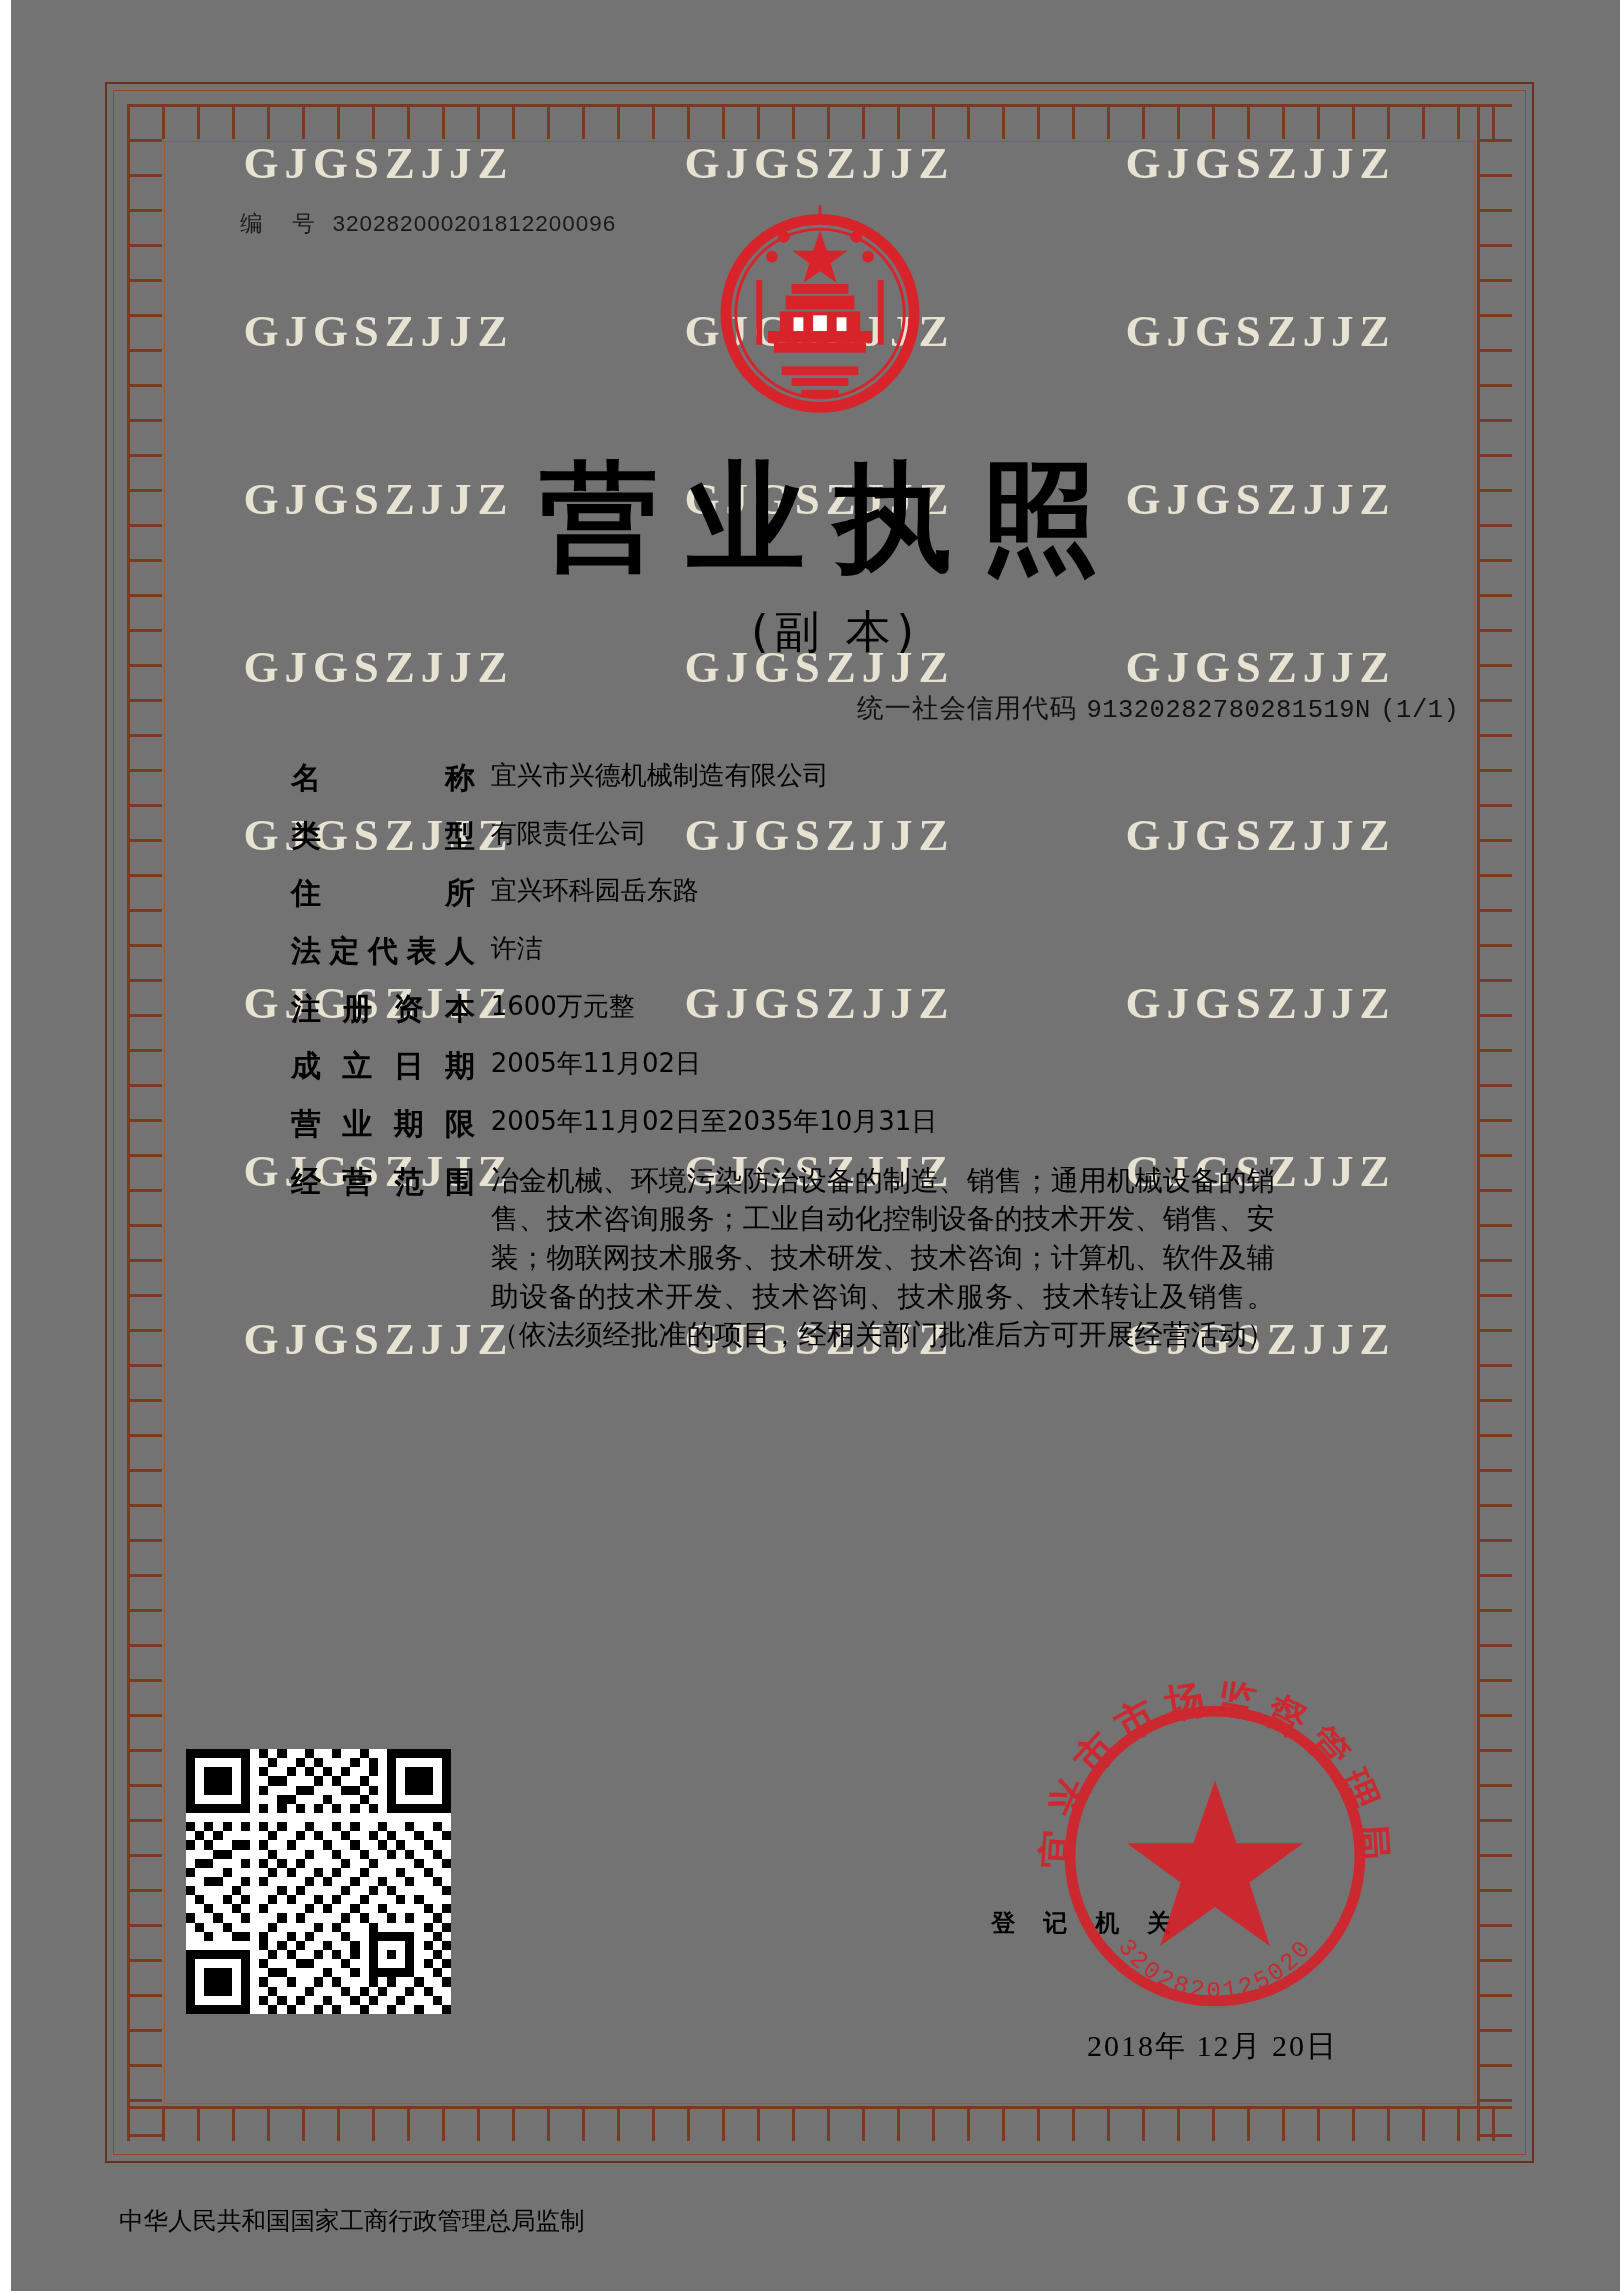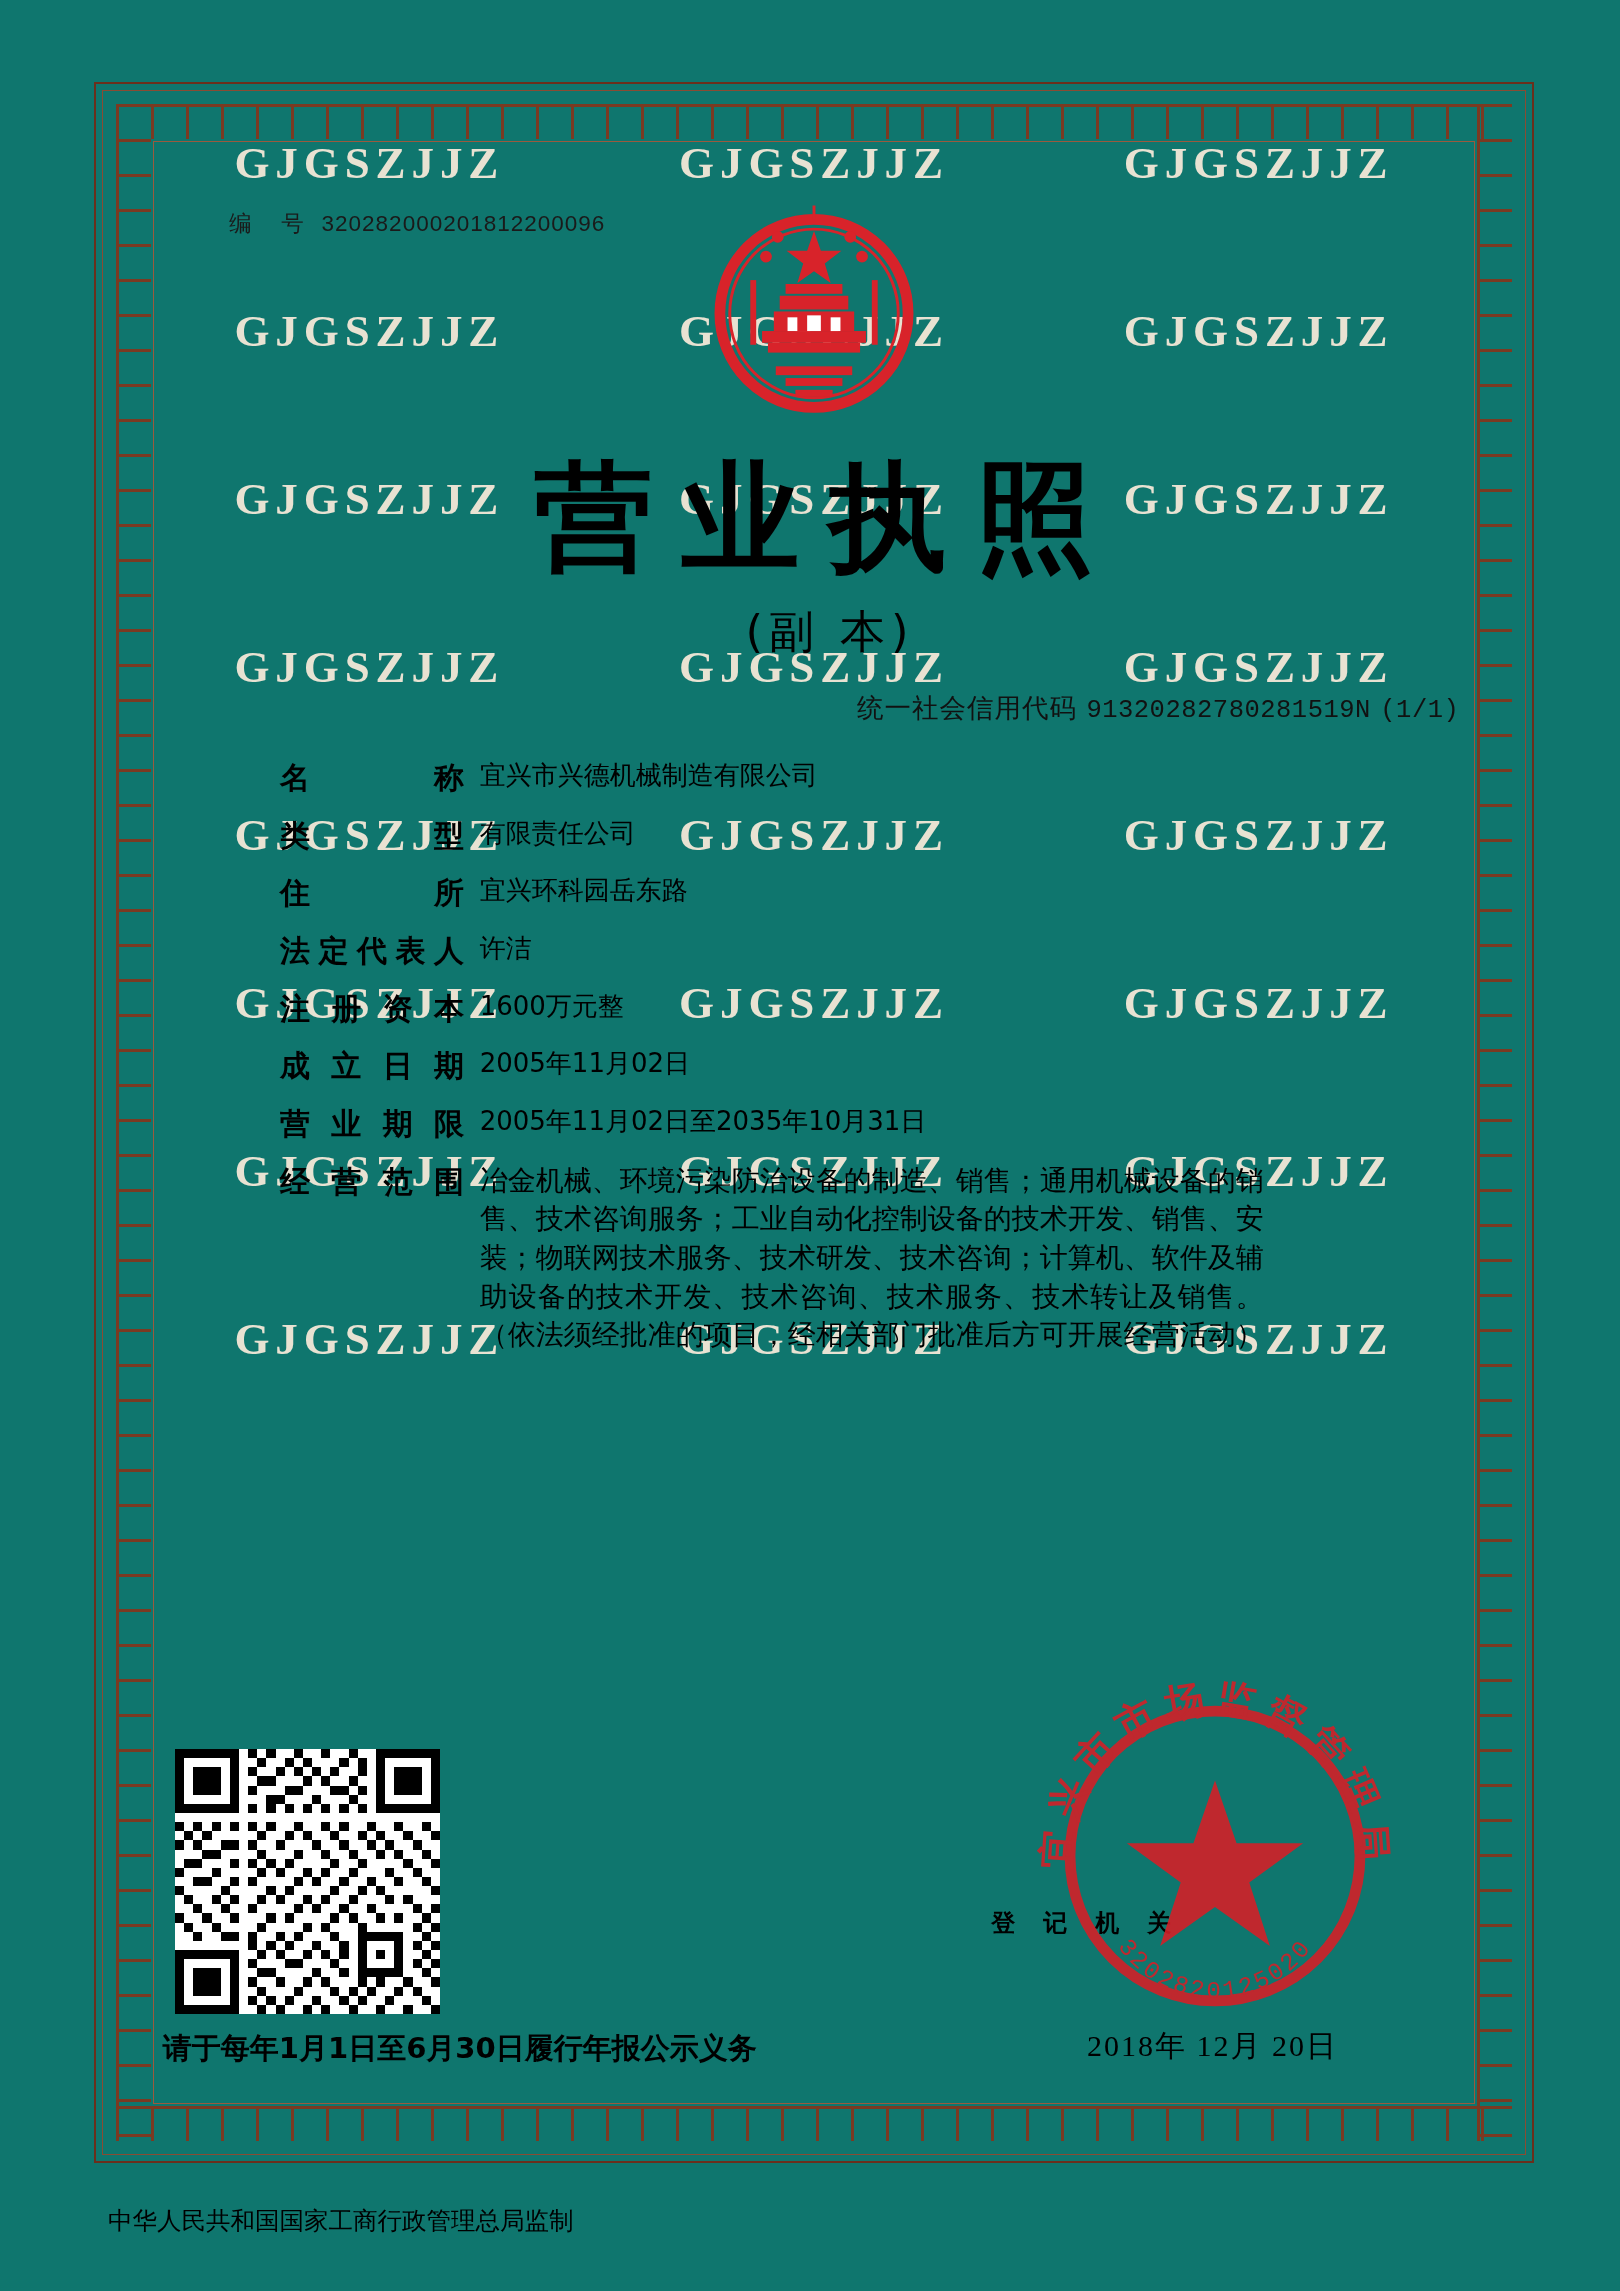--- a/index.html
+++ b/index.html
@@ -12,21 +12,22 @@
     height: 2292px;
     position: relative;
     font-family: "Liberation Sans", sans-serif;
     overflow: hidden;
   }
 
   
   .page {
     position: absolute;
     inset: 0;
-    background: #0f766e;
+    background: #737373;
+    margin-left: 11px;
   }
 
   
   .border-outer {
     position: absolute;
     left: 94px;
     top: 82px;
     right: 86px;
     bottom: 129px;
     border: 2.9px solid #6b2f1c;
@@ -738,21 +739,20 @@
           <text font-family="'DejaVu Sans', sans-serif" font-size="40" font-weight="700" fill="#d81e26" letter-spacing="9">
             <textPath href="#sealTopArc" startOffset="50%" text-anchor="middle">宜兴市市场监督管理局</textPath>
           </text>
           <text font-family="'Liberation Mono', monospace" font-size="25" fill="#d81e26" letter-spacing="3">
             <textPath href="#sealBottomArc" startOffset="50%" text-anchor="middle">3202820125020</textPath>
           </text>
         </g>
       </svg>
     </div>
 
-    <div class="footnote-left">请于每年1月1日至6月30日履行年报公示义务</div>
     <div class="issue-date">2018年   12月   20日</div>
 
   </div>
 
   <div class="bottom-bar">
     <div>中华人民共和国国家工商行政管理总局监制</div>
   </div>
 
 </div>
 

